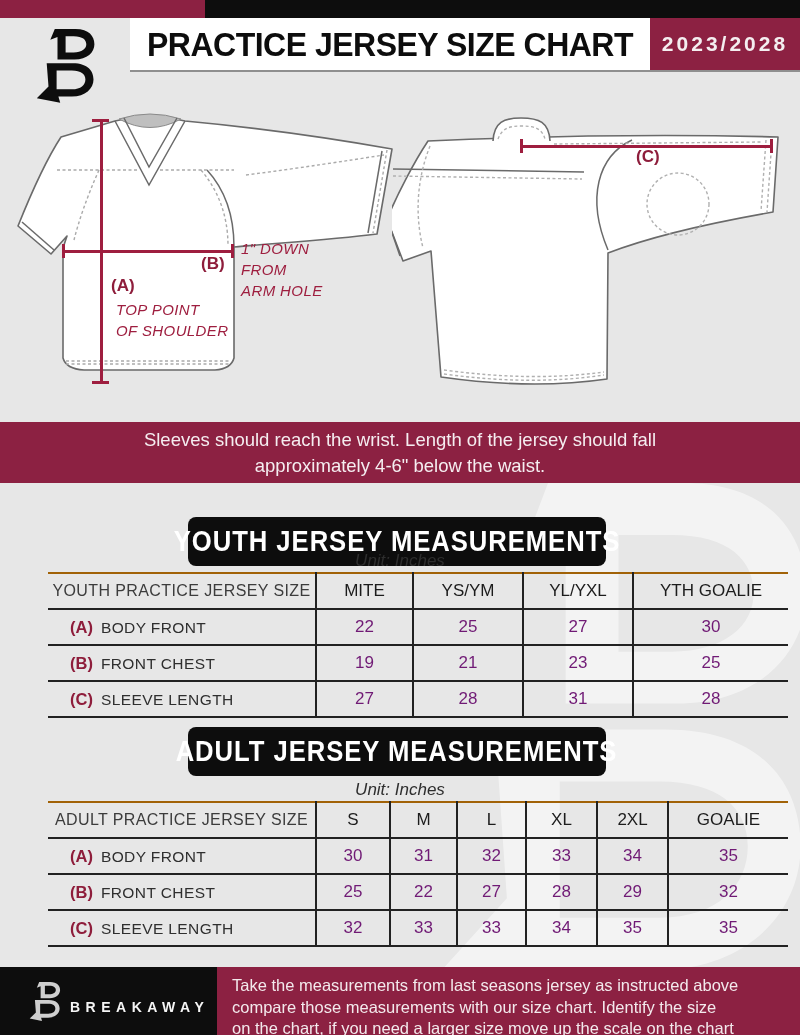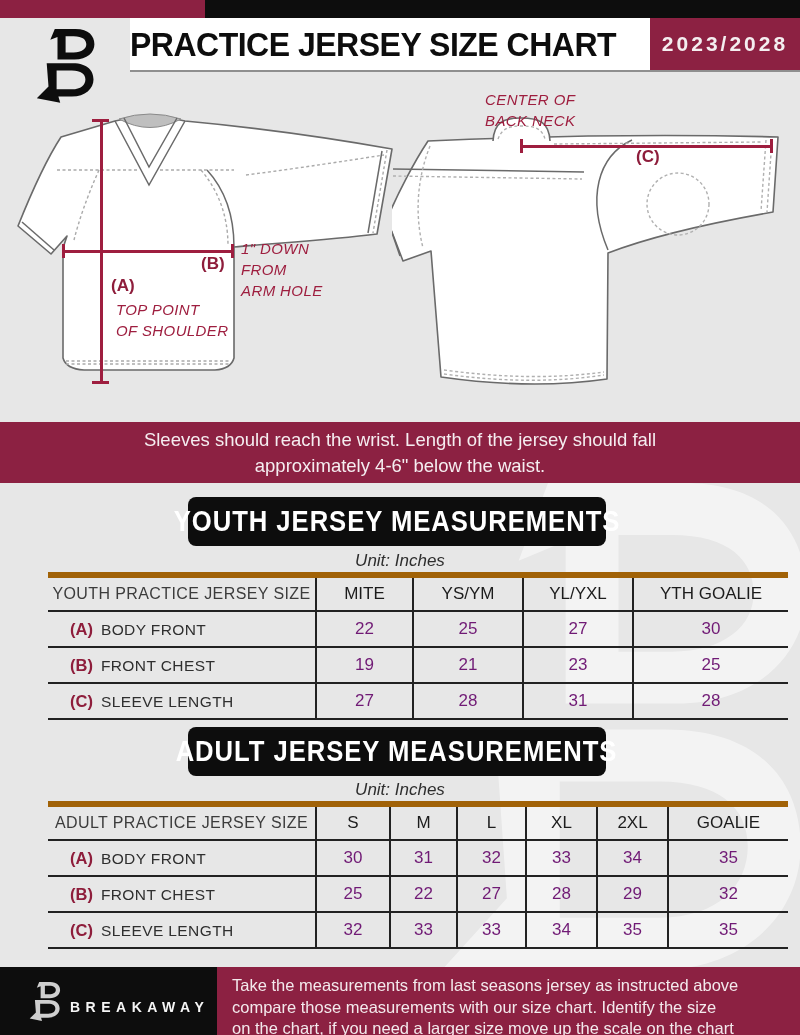--- a/index.html
+++ b/index.html
@@ -12,21 +12,21 @@
   }
   .abs{position:absolute;}
   .pre{white-space:pre-line;}
 
   
   .stripe-maroon{left:0;top:0;width:205px;height:18px;background:#8c2142;}
   .stripe-black{left:205px;top:0;width:595px;height:18px;background:#0d0d0d;}
   .title-box{
     left:130px;top:18px;width:520px;height:52px;background:#ffffff;
     border-right:2px solid #8f8f8f;border-bottom:2px solid #8f8f8f;
-    display:flex;align-items:center;z-index:4;
+    display:flex;align-items:center;justify-content:center;z-index:4;
   }
   .title-box span{
     font-size:32px;font-weight:800;color:#0d0d0d;letter-spacing:-0.5px;
     transform:scaleY(1.05);
   }
   .season-badge{
     left:650px;top:18px;width:150px;height:52px;background:#8c2142;
     border-bottom:2px solid #8f8f8f;
     display:flex;align-items:center;justify-content:center;z-index:4;
   }
@@ -63,21 +63,21 @@
   }
   .unit-label{
     width:800px;text-align:center;z-index:2;
     font-style:italic;font-size:17px;font-weight:500;color:#2e2e2e;
   }
 
   
   table.size{
     position:absolute;left:48px;width:740px;z-index:2;
     border-collapse:collapse;table-layout:fixed;
-    border-top:6px solid #a16207;
+    border-top:2px solid #a16207;
   }
   table.size tr{height:36px;border-bottom:2px solid #222222;}
   table.size td{padding:0;vertical-align:middle;}
   table.size td + td{border-left:2px solid #222222;text-align:center;}
   .col-head-main{
     text-align:center;font-size:16px;color:#3c3c3c;letter-spacing:0.4px;
   }
   .col-head-size{font-size:17px;font-weight:400;color:#1c1c1c;}
   .row-label{padding-left:22px !important;}
   .row-key{color:#8e1d3b;font-weight:700;font-size:16.5px;}
@@ -193,30 +193,28 @@
   <div class="abs mline" style="left:520px;top:139px;width:2.5px;height:14px;"></div>
   <div class="abs mline" style="left:770px;top:139px;width:2.5px;height:14px;"></div>
 
   <div class="abs mlabel" style="left:111px;top:276px;">(A)</div>
   <div class="abs mnote pre" style="left:116px;top:299px;">TOP POINT
 OF SHOULDER</div>
   <div class="abs mlabel" style="left:201px;top:254px;">(B)</div>
   <div class="abs mnote pre" style="left:241px;top:238px;">1" DOWN
 FROM
 ARM HOLE</div>
-  <div class="abs mnote pre" style="left:485px;top:89px;">CENTER OF
-BACK NECK</div>
   <div class="abs mlabel" style="left:636px;top:147px;">(C)</div>
 
   <div class="abs fit-banner">
     <div class="pre">Sleeves should reach the wrist. Length of the jersey should fall
 approximately 4-6" below the waist.</div>
   </div>
 
-  <div class="abs section-head" style="left:188px;top:497px;">
+  <div class="abs section-head" style="left:188px;top:517px;">
     <span>YOUTH JERSEY MEASUREMENTS</span>
   </div>
   <div class="abs unit-label" style="left:0;top:551px;">Unit: Inches</div>
 
   <table class="size" style="top:572px;">
     <colgroup>
         <col style="width:268px">
         <col style="width:97px">
         <col style="width:110px">
         <col style="width:110px">

